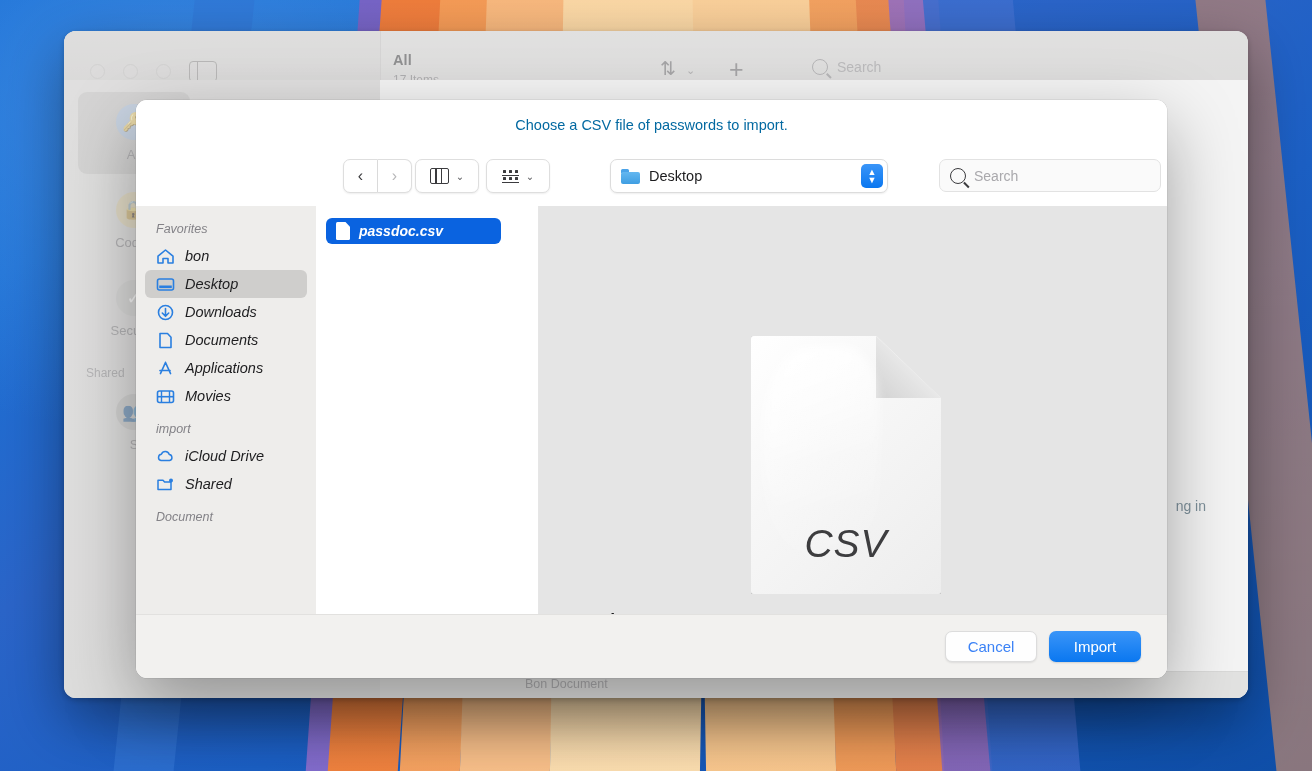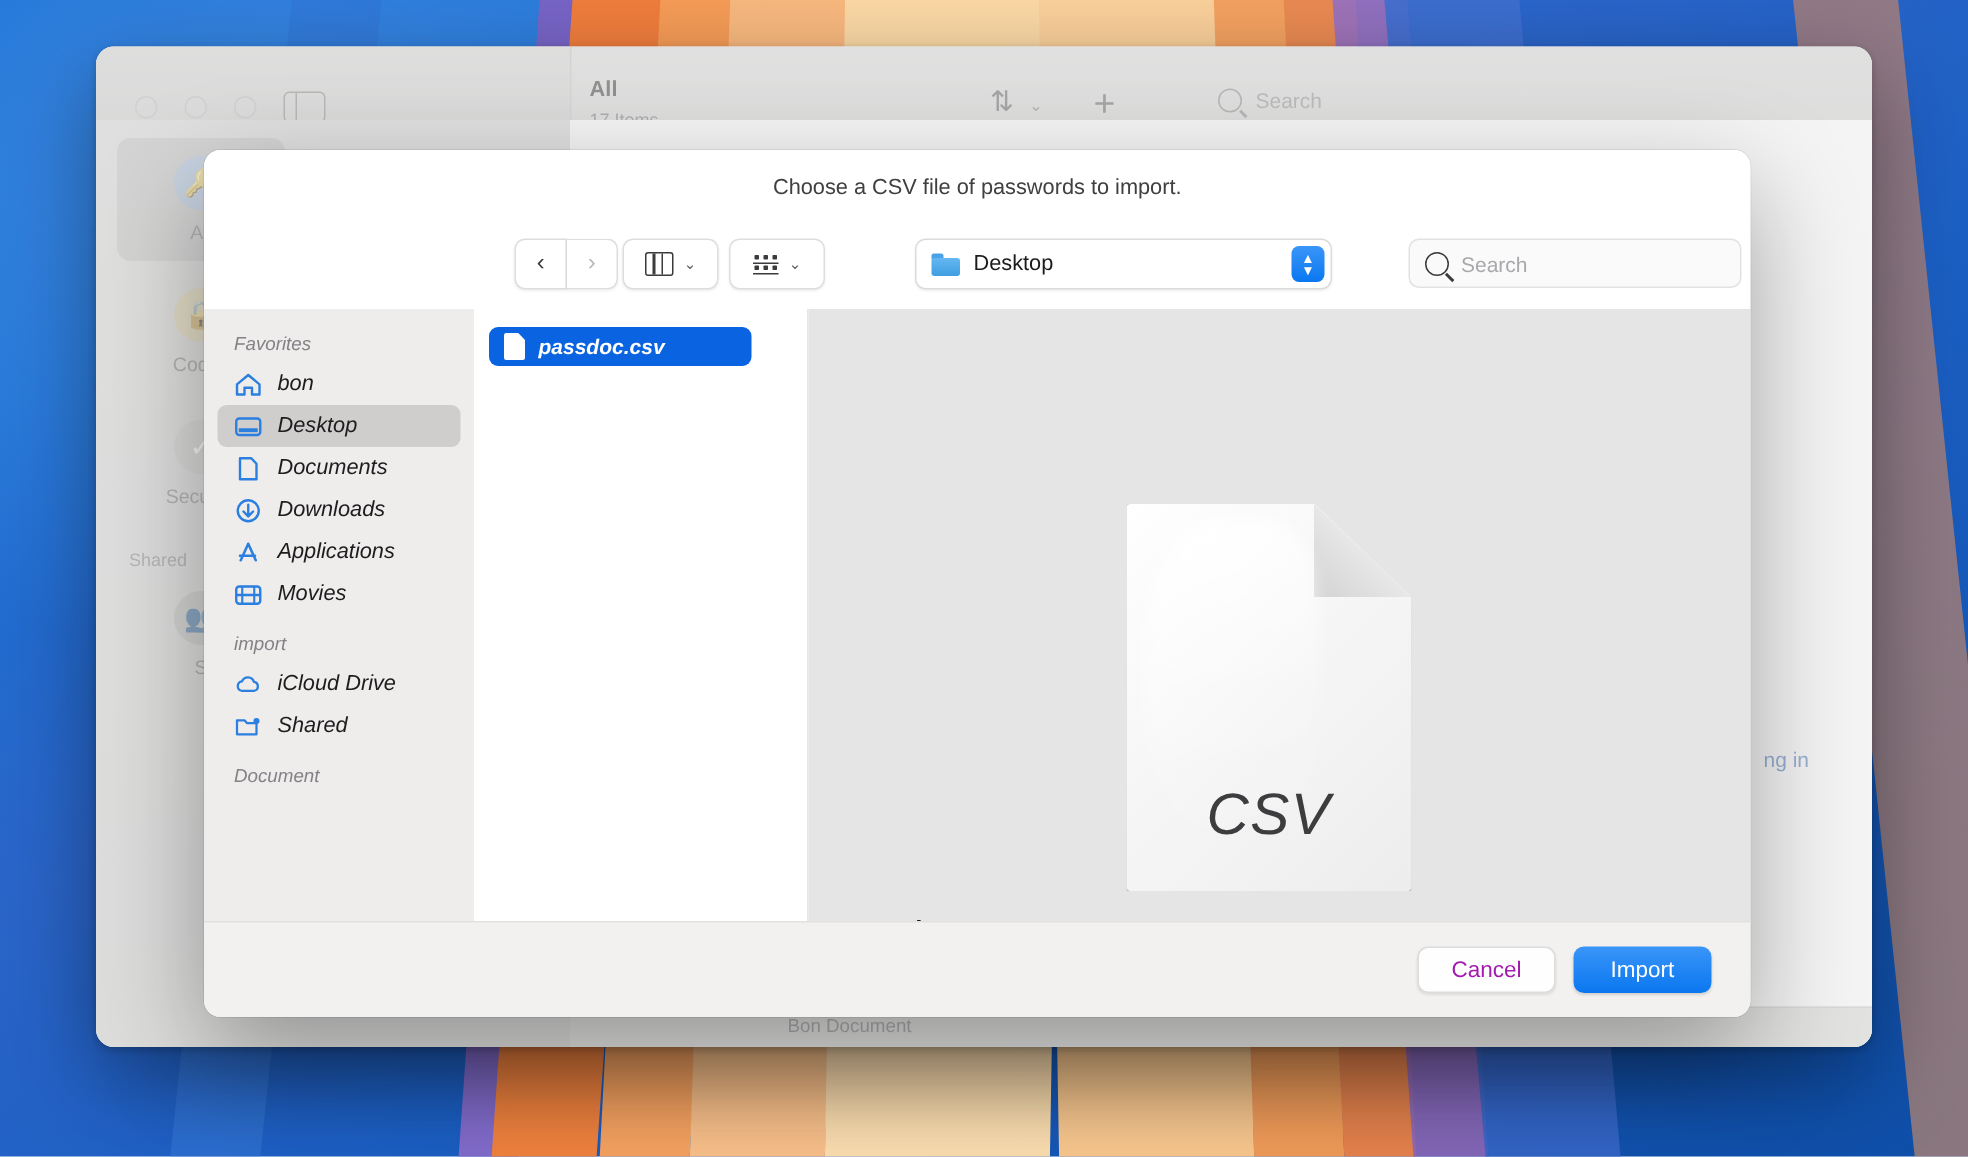--- a/index.html
+++ b/index.html
@@ -132,40 +132,40 @@
     position:absolute; left:316px; top:49px; right:0; bottom:0; background:#fbfbfb;
   }
   .bg-bottombar {
     position:absolute; left:316px; right:0; bottom:0; height:26px;
     background:#dadad8; border-top:1px solid #cbcac8;
   }
   .bg-bottom-name {
     position:absolute; left:145px; top:5px; font-size:12.5px; color:#7f7e83;
   }
   .bg-right-frag {
-    position:absolute; right:42px; top:418px; font-size:14px; color:#3b82f6;
+    position:absolute; right:42px; top:418px; font-size:14px; color:#0c4a6e;
   }
 
   
   #sheet {
     position:absolute;
     left:136px; top:100px;
     width:1031px; height:578px;
     border-radius: 11px;
     background:#ffffff;
     box-shadow: 0 26px 70px rgba(0,0,0,.34), 0 0 0 .5px rgba(0,0,0,.10);
     overflow:hidden;
   }
   .sheet-head {
     position:absolute; left:0; right:0; top:0; height:106px;
     background:#ffffff;
   }
   .sheet-prompt {
     position:absolute; top:17px; left:0; right:0; text-align:center;
-    font-size:14.5px; color:#404040;
+    font-size:14.5px; color:#0369a1;
   }
   .toolbar { position:absolute; top:56px; left:0; right:0; height:38px; }
 
   .seg-group { position:absolute; display:flex; }
   .tb-btn {
     height:32px; min-width:32px;
     background:#ffffff;
     border:.5px solid #dedede;
     display:flex; align-items:center; justify-content:center;
     box-shadow: 0 1px 2px rgba(0,0,0,.07);
@@ -314,21 +314,21 @@
     background:#f2f1ef;
     display:flex; align-items:center; justify-content:flex-end;
     gap:12px; padding-right:26px; box-sizing:border-box;
     border-top:.5px solid #e2e1df;
   }
   .btn {
     height:31px; border-radius:7px; font-size:15px;
     display:flex; align-items:center; justify-content:center;
     padding:0 20px; box-sizing:border-box;
   }
-  .btn-cancel { background:#fefefe; color:#a21caf; border:.5px solid #dcdcdc; box-shadow:0 1px 2px rgba(0,0,0,.09); min-width:92px;}
+  .btn-cancel { background:#fefefe; color:#3b82f6; border:.5px solid #dcdcdc; box-shadow:0 1px 2px rgba(0,0,0,.09); min-width:92px;}
   .btn-import { background: linear-gradient(180deg,#3a95f8,#0a77f0); color:#fff; min-width:92px; box-shadow:0 1px 2px rgba(0,0,0,.14);}
 </style>
 </head>
 <body>
 
 <div id="wallpaper">
   <div class="glow"></div>
   <div class="band b12"></div>
   <div class="band b1"></div>
   <div class="band b2"></div>
@@ -479,34 +479,34 @@
               <rect x="1.5" y="3" width="16" height="11" rx="2" fill="none" stroke="#2a7fe0" stroke-width="1.6"></rect>
               <rect x="3.2" y="9.5" width="12.6" height="2.6" fill="#2a7fe0"></rect>
             </svg>
         </span>
         <span>Desktop</span>
       </div>
 
       <div class="fs-item">
         <span class="fs-ico">
           <svg width="19" height="17" viewBox="0 0 19 17">
-              <path d="M4 1.5 H11.5 L15 5.2 V15.5 H4 Z" fill="none" stroke="#2a7fe0" stroke-width="1.6" stroke-linejoin="round"></path>
-            </svg>
-        </span>
-        <span>Documents</span>
-      </div>
-
-      <div class="fs-item">
-        <span class="fs-ico">
-          <svg width="19" height="17" viewBox="0 0 19 17">
               <circle cx="9.5" cy="8.5" r="7" fill="none" stroke="#2a7fe0" stroke-width="1.6"></circle>
               <path d="M9.5 4.5 V12 M6.3 9 L9.5 12.3 L12.7 9" fill="none" stroke="#2a7fe0" stroke-width="1.6" stroke-linecap="round" stroke-linejoin="round"></path>
             </svg>
         </span>
         <span>Downloads</span>
+      </div>
+
+      <div class="fs-item">
+        <span class="fs-ico">
+          <svg width="19" height="17" viewBox="0 0 19 17">
+              <path d="M4 1.5 H11.5 L15 5.2 V15.5 H4 Z" fill="none" stroke="#2a7fe0" stroke-width="1.6" stroke-linejoin="round"></path>
+            </svg>
+        </span>
+        <span>Documents</span>
       </div>
 
 
       <div class="fs-item">
         <span class="fs-ico">
           <svg width="19" height="17" viewBox="0 0 19 17">
               <path d="M9.5 2.5 L14.5 13.5 M9.5 2.5 L4.5 13.5 M4 10.5 H14" fill="none" stroke="#2a7fe0" stroke-width="1.7" stroke-linecap="round"></path>
             </svg>
         </span>
         <span>Applications</span>

